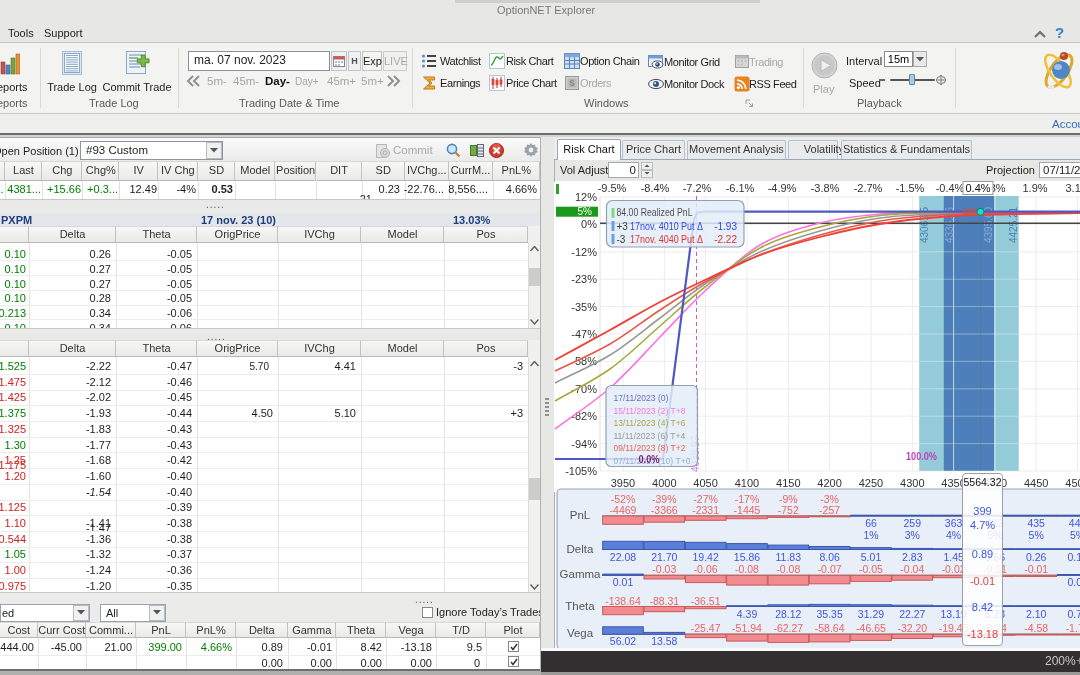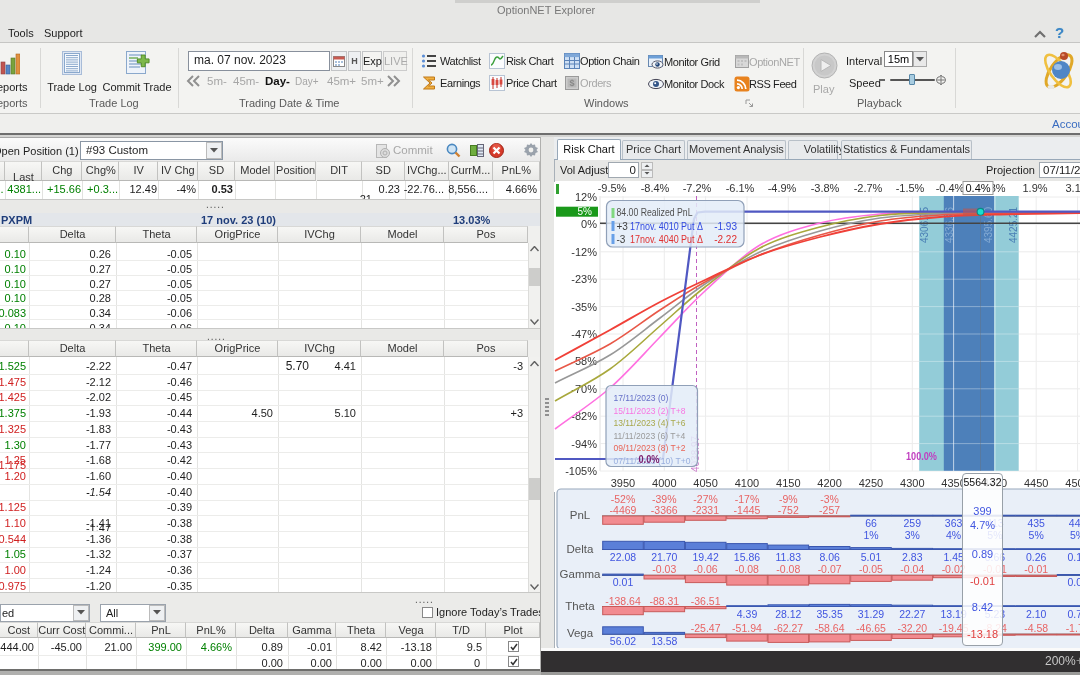--- a/index.html
+++ b/index.html
@@ -133,21 +133,21 @@
     <rect x="1.5" y="1.5" width="13" height="12" fill="#d8d8d8" stroke="#a0a0a0"></rect>
     <rect x="1.5" y="1.5" width="13" height="3" fill="#b8b8b8"></rect>
     <g fill="#c0c0c0">
       <rect x="3.5" y="6" width="2" height="2"></rect>
       <rect x="7" y="6" width="2" height="2"></rect>
       <rect x="10.5" y="6" width="2" height="2"></rect>
       <rect x="3.5" y="9.5" width="2" height="2"></rect>
       <rect x="7" y="9.5" width="2" height="2"></rect>
     </g>
   </svg>
-<div class="t" style="left:749px;top:56px;font-size:11px;letter-spacing:-0.4px;color:#a8a8a8;">OptionNET</div>
+<div class="t" style="left:749px;top:56px;font-size:11px;letter-spacing:-0.4px;color:#a8a8a8;">Trading</div>
 <svg style="left:421px;top:75px" width="16" height="16" viewBox="0 0 16 16">
     <path d="M2.5 2 H13.5 V5 H7.5 L11 8 L7.5 11 H13.5 V14 H2.5 L9 8 Z" fill="#f0b040" stroke="#c07818" stroke-width="1"></path>
   </svg>
 <div class="t" style="left:440px;top:77px;font-size:11px;letter-spacing:-0.4px;">Earnings</div>
 <svg style="left:489px;top:75px" width="16" height="16" viewBox="0 0 16 16">
     <rect x="0.5" y="0.5" width="15" height="15" fill="#fbfcfe" stroke="#b8c4d4"></rect>
     <g stroke="#c03028" stroke-width="1">
       <line x1="4" y1="2" x2="4" y2="14"></line>
       <line x1="8" y1="3" x2="8" y2="13"></line>
       <line x1="12" y1="2" x2="12" y2="12"></line>
@@ -247,21 +247,21 @@
     <circle cx="7.5" cy="7.5" r="7" fill="#d63a2a" stroke="#a02416"></circle>
     <circle cx="7.5" cy="5" r="4.5" fill="#e8604f" opacity="0.7"></circle>
     <path d="M4.5 4.5 L10.5 10.5 M10.5 4.5 L4.5 10.5" stroke="#fff" stroke-width="2.2"></path>
   </svg>
 <svg style="left:524px;top:143px" width="14" height="14" viewBox="0 0 14 14">
     <path d="M7 0 L8.5 2 L11 1.5 L11.5 4 L14 5 L12.5 7 L14 9 L11.5 10 L11 12.5 L8.5 12 L7 14 L5.5 12 L3 12.5 L2.5 10 L0 9 L1.5 7 L0 5 L2.5 4 L3 1.5 L5.5 2 z" fill="#9aa2ac"></path>
     <circle cx="7" cy="7" r="2.4" fill="#f0f0ee"></circle>
   </svg>
 <div class="" style="left:0px;top:161px;width:4.7px;height:19.5px;background:linear-gradient(#f7f7f5,#e9e9e7);border-right:1px solid #c2c2c0;border-bottom:1px solid #b8b8b6;border-top:1px solid #d8d8d6;"></div>
 <div class="" style="left:4.7px;top:161px;width:37.599999999999994px;height:19.5px;background:linear-gradient(#f7f7f5,#e9e9e7);border-right:1px solid #c2c2c0;border-bottom:1px solid #b8b8b6;border-top:1px solid #d8d8d6;"></div>
-<div class="hdr" style="left:4.7px;top:161px;width:37.599999999999994px;height:19px;line-height:19.5px;overflow:hidden;margin-top:7px;">Last</div>
+<div class="hdr" style="left:4.7px;top:161px;width:37.599999999999994px;height:19px;line-height:19.5px;overflow:hidden;">Last</div>
 <div class="" style="left:42.3px;top:161px;width:40.10000000000001px;height:19.5px;background:linear-gradient(#f7f7f5,#e9e9e7);border-right:1px solid #c2c2c0;border-bottom:1px solid #b8b8b6;border-top:1px solid #d8d8d6;"></div>
 <div class="hdr" style="left:42.3px;top:161px;width:40.10000000000001px;height:19.5px;line-height:19.5px;overflow:hidden;">Chg</div>
 <div class="" style="left:82.4px;top:161px;width:36.89999999999999px;height:19.5px;background:linear-gradient(#f7f7f5,#e9e9e7);border-right:1px solid #c2c2c0;border-bottom:1px solid #b8b8b6;border-top:1px solid #d8d8d6;"></div>
 <div class="hdr" style="left:82.4px;top:161px;width:36.89999999999999px;height:19.5px;line-height:19.5px;overflow:hidden;">Chg%</div>
 <div class="" style="left:119.3px;top:161px;width:38.89999999999999px;height:19.5px;background:linear-gradient(#f7f7f5,#e9e9e7);border-right:1px solid #c2c2c0;border-bottom:1px solid #b8b8b6;border-top:1px solid #d8d8d6;"></div>
 <div class="hdr" style="left:119.3px;top:161px;width:38.89999999999999px;height:19.5px;line-height:19.5px;overflow:hidden;">IV</div>
 <div class="" style="left:158.2px;top:161px;width:39.400000000000006px;height:19.5px;background:linear-gradient(#f7f7f5,#e9e9e7);border-right:1px solid #c2c2c0;border-bottom:1px solid #b8b8b6;border-top:1px solid #d8d8d6;"></div>
 <div class="hdr" style="left:158.2px;top:161px;width:39.400000000000006px;height:18px;line-height:19.5px;overflow:hidden;">IV Chg</div>
 <div class="" style="left:197.6px;top:161px;width:37.80000000000001px;height:19.5px;background:linear-gradient(#f7f7f5,#e9e9e7);border-right:1px solid #c2c2c0;border-bottom:1px solid #b8b8b6;border-top:1px solid #d8d8d6;"></div>
 <div class="hdr" style="left:197.6px;top:161px;width:37.80000000000001px;height:19.5px;line-height:19.5px;overflow:hidden;">SD</div>
@@ -344,21 +344,21 @@
 <div class="t" style="right:888px;top:247.8px;font-size:11px;">-0.05</div>
 <div class="t g" style="right:1054px;top:262.7px;font-size:11px;">0.10</div>
 <div class="t" style="right:969px;top:262.7px;font-size:11px;">0.27</div>
 <div class="t" style="right:888px;top:262.7px;font-size:11px;">-0.05</div>
 <div class="t g" style="right:1054px;top:277.8px;font-size:11px;">0.10</div>
 <div class="t" style="right:969px;top:277.8px;font-size:11px;">0.27</div>
 <div class="t" style="right:888px;top:277.8px;font-size:11px;">-0.05</div>
 <div class="t g" style="right:1054px;top:292.3px;font-size:11px;">0.10</div>
 <div class="t" style="right:969px;top:292.3px;font-size:11px;">0.28</div>
 <div class="t" style="right:888px;top:292.3px;font-size:11px;">-0.05</div>
-<div class="t g" style="right:1054px;top:307.2px;font-size:11px;">0.083</div>
+<div class="t g" style="right:1054px;top:307.2px;font-size:11px;">0.213</div>
 <div class="t" style="right:969px;top:307.2px;font-size:11px;">0.34</div>
 <div class="t" style="right:888px;top:307.2px;font-size:11px;">-0.06</div>
 <div class="t g" style="right:1054px;top:322.3px;font-size:11px;">0.10</div>
 <div class="t" style="right:969px;top:322.3px;font-size:11px;">0.34</div>
 <div class="t" style="right:888px;top:322.3px;font-size:11px;">-0.06</div>
 <div class="" style="left:0px;top:328px;width:541px;height:12.2px;background:#e9e9e7;border-top:1px solid #c8c8c6;"></div>
 <div class="t" style="left:207px;top:330px;font-size:10px;color:#555;letter-spacing:1px;">.....</div>
 <div class="" style="left:528px;top:242.5px;width:13px;height:85.5px;background:#f1f1ef;border-left:1px solid #dcdcda;"></div>
 <svg style="left:530px;top:246px" width="9" height="6" viewBox="0 0 9 6">
     <path d="M0.5 5 L4.5 0.5 L8.5 5" stroke="#606060" stroke-width="1.4" fill="none"></path>
@@ -385,21 +385,21 @@
 <div class="" style="left:116px;top:357px;width:1px;height:235px;background:#e4e4e2;"></div>
 <div class="" style="left:197px;top:357px;width:1px;height:235px;background:#e4e4e2;"></div>
 <div class="" style="left:278px;top:357px;width:1px;height:235px;background:#e4e4e2;"></div>
 <div class="" style="left:361px;top:357px;width:1px;height:235px;background:#e4e4e2;"></div>
 <div class="" style="left:444px;top:357px;width:1px;height:235px;background:#e4e4e2;"></div>
 <div class="" style="left:528px;top:357px;width:1px;height:235px;background:#e4e4e2;"></div>
 <div class="" style="left:0px;top:373.9px;width:528px;height:1px;background:#ececea;"></div>
 <div class="t g" style="right:1054px;top:360.0px;font-size:11px;">1.525</div>
 <div class="t" style="right:969px;top:360.0px;font-size:11px;">-2.22</div>
 <div class="t" style="right:888px;top:360.0px;font-size:11px;">-0.47</div>
-<div class="t" style="right:771px;top:360.0px;font-size:12px;margin-left:12px;">5.70</div>
+<div class="t" style="right:811px;top:360.0px;font-size:10px;margin-left:12px;">5.70</div>
 <div class="t" style="right:724px;top:360.0px;font-size:11px;">4.41</div>
 <div class="t" style="right:557px;top:360.0px;font-size:11px;">-3</div>
 <div class="" style="left:0px;top:389.59999999999997px;width:528px;height:1px;background:#ececea;"></div>
 <div class="t r" style="right:1054px;top:375.7px;font-size:11px;">1.475</div>
 <div class="t" style="right:969px;top:375.7px;font-size:11px;">-2.12</div>
 <div class="t" style="right:888px;top:375.7px;font-size:11px;">-0.46</div>
 <div class="" style="left:0px;top:405.29999999999995px;width:528px;height:1px;background:#ececea;"></div>
 <div class="t r" style="right:1054px;top:391.4px;font-size:11px;">1.425</div>
 <div class="t" style="right:969px;top:391.4px;font-size:11px;">-2.02</div>
 <div class="t" style="right:888px;top:391.4px;font-size:11px;">-0.45</div>

